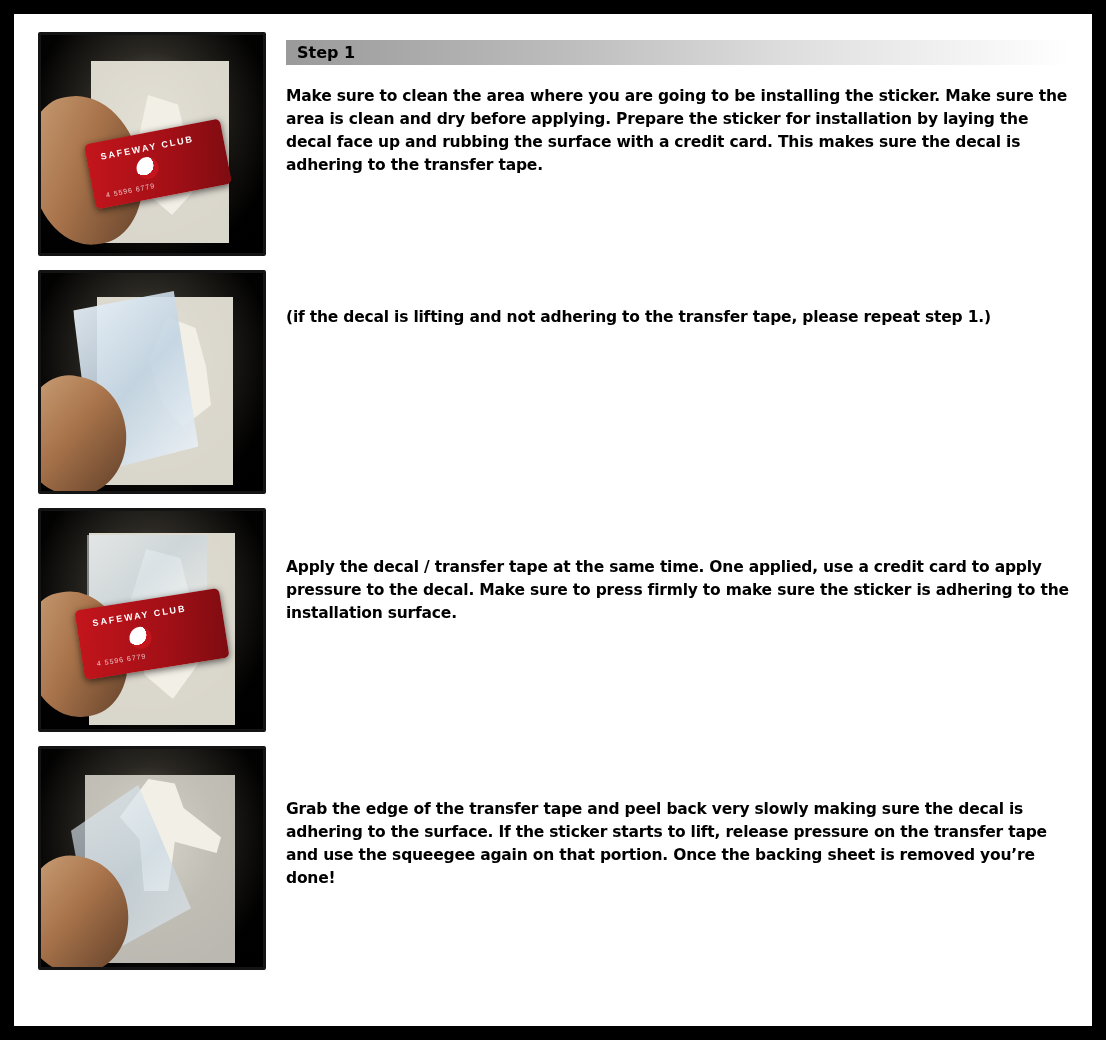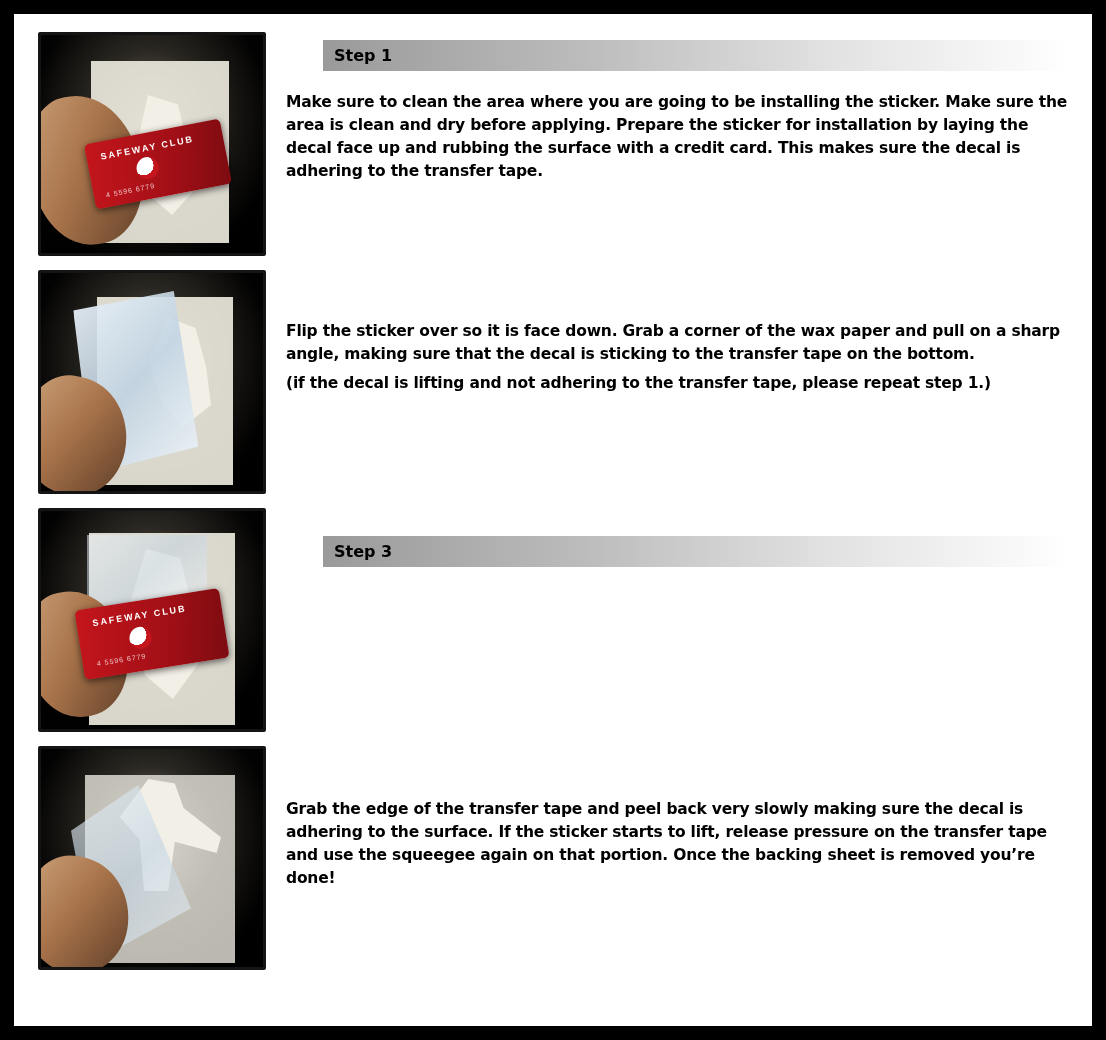--- a/index.html
+++ b/index.html
@@ -107,26 +107,25 @@
   }
 
   .text-col {
     flex: 1 1 auto;
     padding-left: 20px;
     padding-top: 6px;
     min-width: 0;
   }
   .step-header {
     background: linear-gradient(to right, #9a9a9a 0%, #bcbcbc 35%, #e2e2e2 68%, #ffffff 100%);
-    height: 31px;
+    height: 25px;
     display: flex;
     align-items: center;
     padding-left: 11px;
     box-sizing: border-box;
-    margin-left: 37px;
   }
   .step-header .label {
     font-family: "DejaVu Sans", sans-serif;
     font-weight: bold;
     font-size: 16px;
     color: #000000;
     letter-spacing: 0px;
   }
   .body-text {
     margin-top: 20px;
@@ -175,42 +174,39 @@
 
       <div class="step-row row-2">
         <div class="photo">
           <div class="glow"></div>
           <div class="sheetpaper" style="left:56px; top:24px; width:136px; height:188px;"></div>
           <div class="silhouette" style="left:108px; top:44px; width:62px; height:110px; clip-path: polygon(30% 0, 75% 10%, 92% 45%, 100% 80%, 55% 100%, 22% 80%, 0 40%);"></div>
           <div class="peel" style="left:36px; top:20px; width:118px; height:178px; clip-path: polygon(0 8%, 86% 0, 100% 88%, 10% 100%); transform: rotate(-3deg);"></div>
           <div class="hand" style="left:-18px; top:104px; width:104px; height:118px; transform: rotate(12deg);"></div>
         </div>
         <div class="text-col">
-          <div class="body-text">Flip the sticker over so it is face down.  Grab a corner of the wax paper and pull on a sharp angle, making sure that the decal is sticking to the transfer tape on the bottom.</div>
           <div class="body-text second">(if the decal is lifting and not adhering to the transfer tape, please repeat step 1.)</div>
         </div>
       </div>
 
       <div class="step-row row-3">
         <div class="photo">
           <div class="glow"></div>
           <div class="sheetpaper" style="left:48px; top:22px; width:146px; height:192px;"></div>
           <div class="silhouette" style="left:86px; top:38px; width:74px; height:150px; clip-path: polygon(26% 0, 72% 6%, 88% 38%, 100% 74%, 62% 100%, 24% 84%, 0 42%);"></div>
           <div class="peel" style="left:46px; top:24px; width:120px; height:80px; opacity:0.55;"></div>
           <div class="hand" style="left:-14px; top:80px; width:100px; height:126px; transform: rotate(-6deg);"></div>
           <div class="card" style="left:38px; top:88px; width:146px; height:70px; transform: rotate(-9deg);">
             <div class="cardtext" style="left:16px; top:10px;">SAFEWAY CLUB</div>
             <div class="swirl" style="left:50px; top:26px;"></div>
             <div class="num" style="left:14px; top:52px;">4 5596 6779</div>
           </div>
         </div>
         <div class="text-col">
-          <div class="step-header">
-            <span class="label">Step 3</span>
-          </div>
+          <div class="body-text">Apply the decal / transfer tape at the same time.  One applied, use a credit card to apply pressure to the decal.  Make sure to press firmly to make sure the sticker is adhering to the installation surface.</div>
         </div>
       </div>
 
       <div class="step-row row-4">
         <div class="photo">
           <div class="glow"></div>
           <div class="sheetpaper" style="left:44px; top:26px; width:150px; height:188px; opacity:0.8;"></div>
           <div class="silhouette" style="left:70px; top:30px; width:110px; height:112px; clip-path: polygon(34% 0, 58% 4%, 66% 26%, 100% 52%, 96% 66%, 58% 56%, 52% 100%, 30% 100%, 26% 54%, 8% 34%);"></div>
           <div class="peel" style="left:30px; top:36px; width:120px; height:176px; clip-path: polygon(56% 0, 100% 70%, 20% 100%, 0 26%); opacity:0.7;"></div>
           <div class="hand" style="left:-16px; top:108px; width:104px; height:116px; transform: rotate(10deg);"></div>

